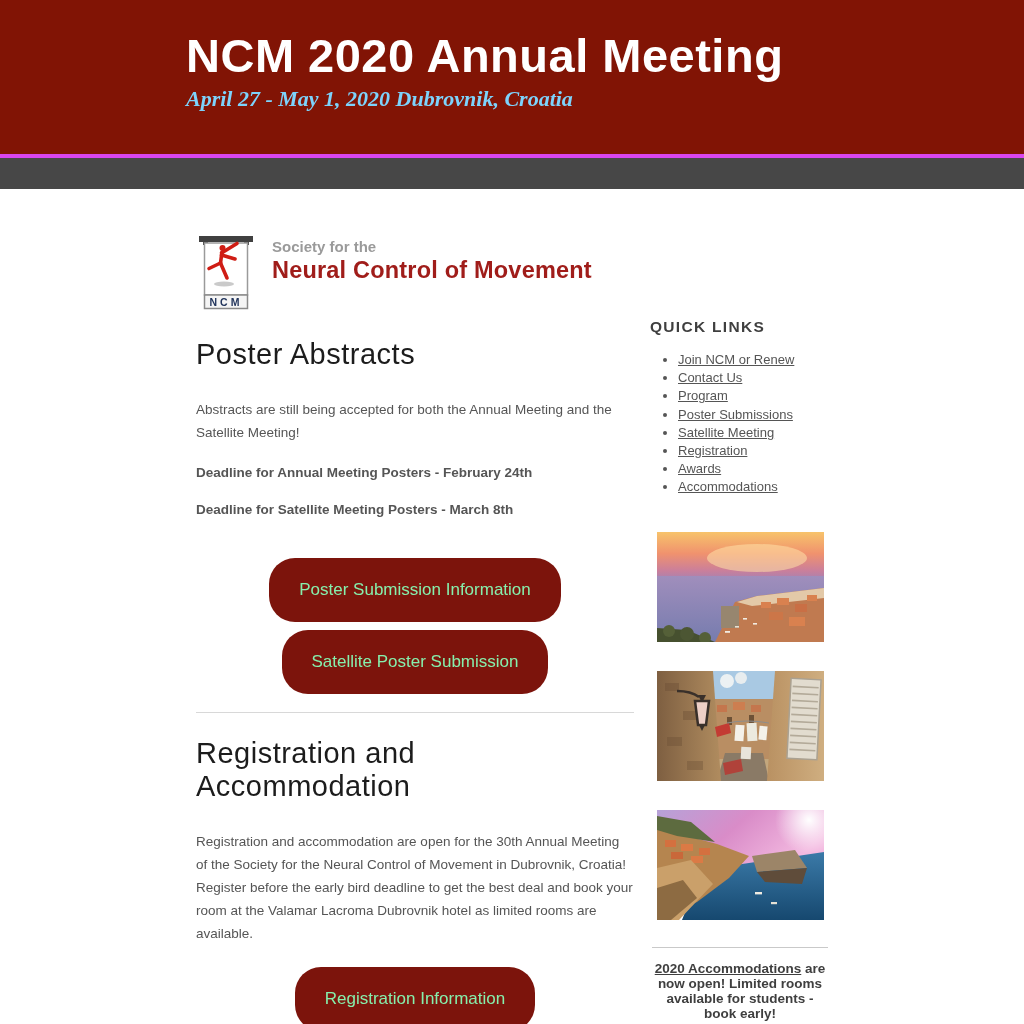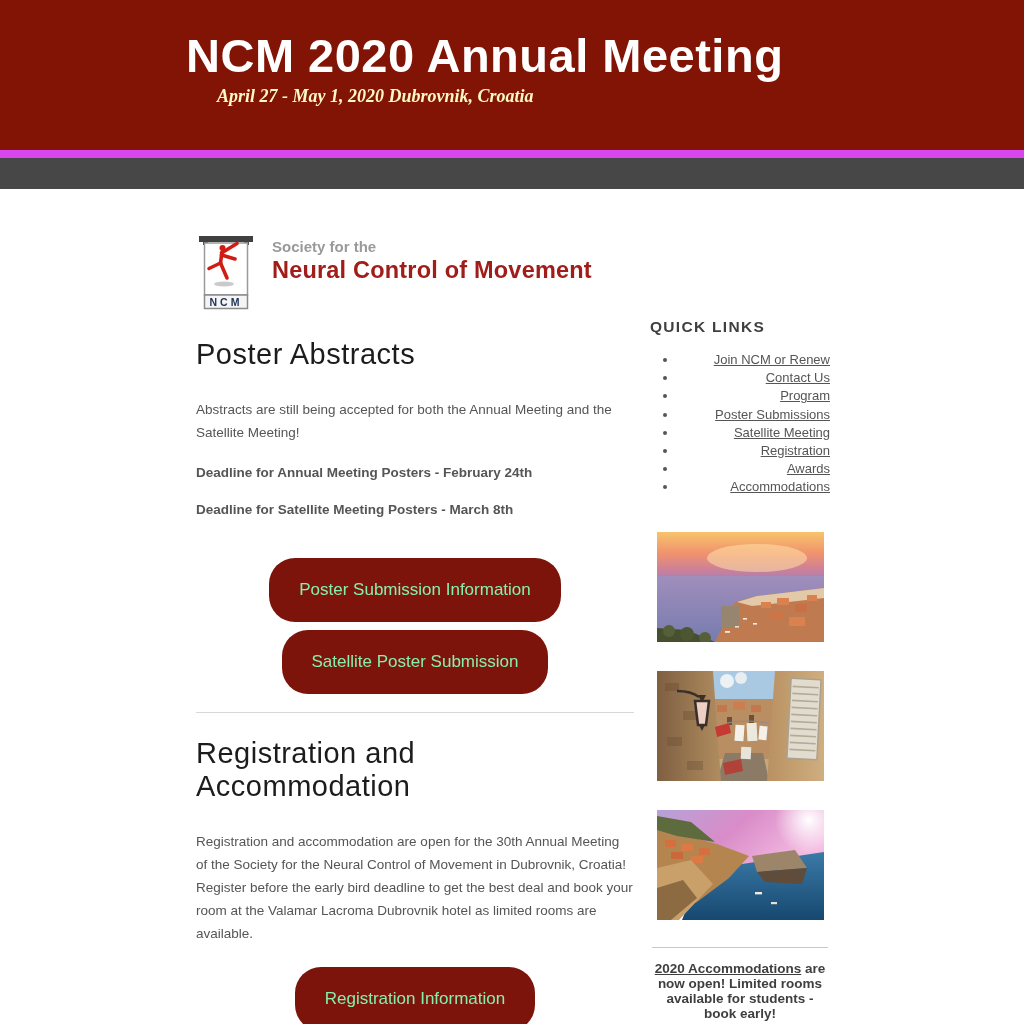--- a/index.html
+++ b/index.html
@@ -6,35 +6,34 @@
   html,body { margin:0; padding:0; }
   body {
     width:1024px; height:1024px; overflow:hidden;
     background:#ffffff;
     font-family:"Liberation Sans", sans-serif;
     color:#555;
   }
   
   .masthead {
     background:#811405;
-    border-bottom:8px solid #d946ef;
+    border-bottom:4px solid #d946ef;
     height:158px;
     padding:30px 0 0 186px;
   }
   .masthead h1 {
     margin:0; color:#ffffff;
     font-size:47px; font-weight:bold; letter-spacing:0.5px;
     line-height:1.1;
   }
   .masthead .subtitle {
-    margin-top:4px; color:#fef9c3;
+    margin-top:4px; color:#7dd3fc;
     font-family:"Liberation Serif", serif;
     font-style:italic; font-weight:bold;
-    font-size:18px;
-    margin-left:31px;
+    font-size:22px;
   }
   .gray-bar { background:#474747; height:31px; width:100%; }
 
   
   .content { position:relative; }
   .main-col { margin-left:196px; width:438px; }
   .sidebar { position:absolute; left:650px; top:0; width:180px; }
 
   
   .logo-row { margin:45px 0 0; display:flex; align-items:flex-start; gap:16px; }
@@ -59,21 +58,21 @@
     font-family:"Liberation Sans", sans-serif;
   }
   hr.main-div { border:none; border-top:1px solid #d8d8d8; margin:18px 0 0; }
   .reg-heading { margin-top:24px !important; }
 
   
   .ql-heading {
     margin:84px 0 0; text-align:left; color:#3f3f3f;
     font-size:15.5px; font-weight:bold; letter-spacing:1.3px;
   }
-  .ql-list { margin:15px 0 0; padding-left:28px;text-align:right; }
+  .ql-list { margin:15px 0 0; padding-left:28px; }
   .ql-list li { font-size:13px; line-height:18.2px; color:#555; }
   .ql-list a { color:#555; text-decoration:underline; }
   .side-images { margin-top:35px; display:flex; flex-direction:column; gap:29px; align-items:center; }
   .side-img { width:167px; height:110px; display:block; }
   .side-img svg { display:block; }
   hr.side-div { border:none; border-top:1px solid #c9c9c9; margin:27px 2px 0; }
   .accom-note {
     margin-top:13px; text-align:center; font-size:13.5px; font-weight:bold;
     color:#3f3f3f; line-height:15px;
   }

